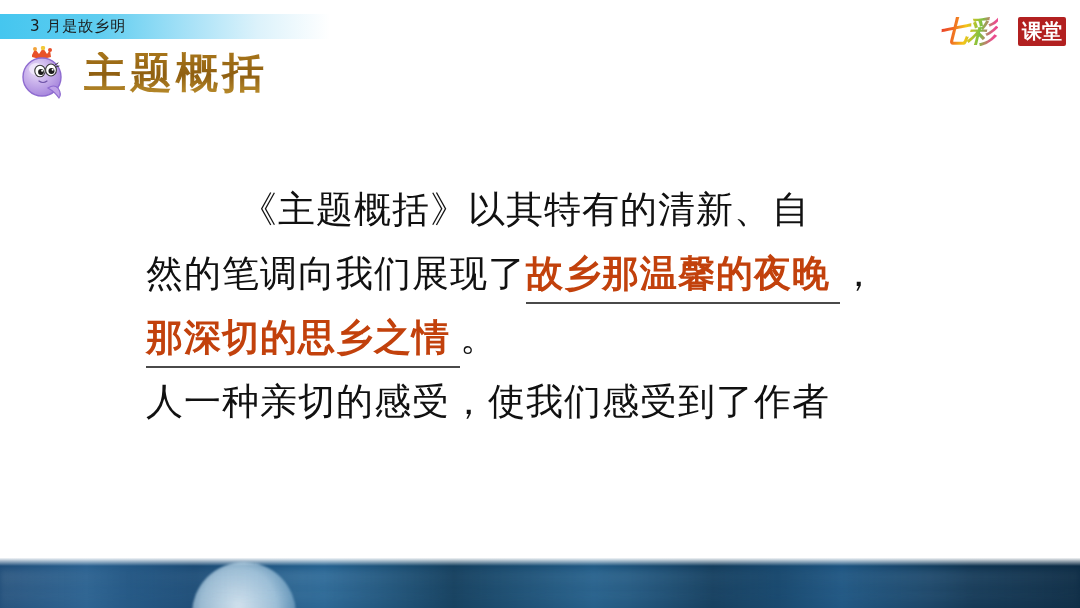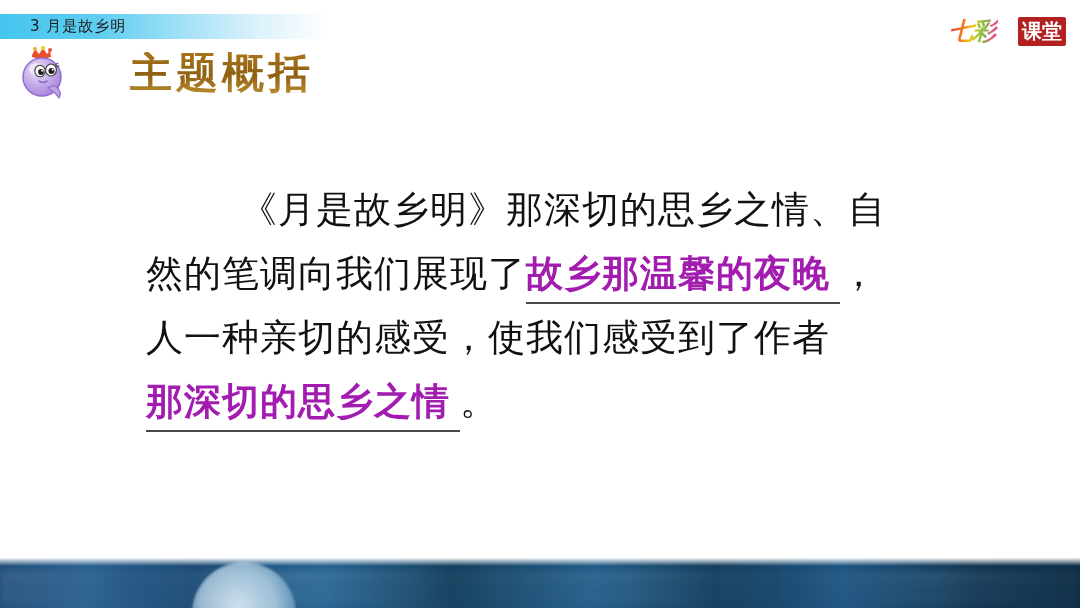--- a/index.html
+++ b/index.html
@@ -41,21 +41,21 @@
   #brand-logo {
     position: absolute;
     right: 14px;
     top: 16px;
     display: flex;
     align-items: center;
     height: 30px;
   }
   #brand-logo .brand-colorful {
     font-family: "DejaVu Serif", "Liberation Serif", serif;
-    font-size: 24px;
+    font-size: 29px;
     font-weight: bold;
     font-style: italic;
     letter-spacing: -1px;
     background: linear-gradient(100deg, #E8312B 0%, #F06A23 25%, #F5C518 45%, #7FC241 68%, #EB4B8E 90%);
     -webkit-background-clip: text;
     background-clip: text;
     color: transparent;
     -webkit-text-fill-color: transparent;
     padding-right: 3px;
     line-height: 1;
@@ -74,21 +74,20 @@
   }
 
   
   #section-title-row {
     position: absolute;
     left: 18px;
     top: 44px;
     display: flex;
     align-items: center;
     height: 58px;
-    gap: 46px;
   }
   #mascot-icon {
     width: 52px;
     height: 54px;
     position: relative;
     flex: 0 0 auto;
     margin-right: 14px;
   }
   #section-title-text {
     font-family: "DejaVu Serif", "Liberation Serif", serif;
@@ -120,21 +119,21 @@
   .text-line {
     white-space: nowrap;
     height: 64px;
     display: block;
   }
   .indent {
     display: inline-block;
     width: 94px;
   }
   .seg-red {
-    color: #a21caf;
+    color: #c2410c;
     font-weight: bold;
   }
   .seg-underline {
     border-bottom: 2px solid #4a4a4a;
     padding-bottom: 6px;
     display: inline-block;
     line-height: 46px;
   }
   .seg-pad-l { padding-left: 6px; }
   .seg-pad-r { padding-right: 10px; }
@@ -228,34 +227,34 @@
 
       <path d="M21 35 Q25 38 29 35" stroke="#6E53A8" stroke-width="1.2" fill="none" stroke-linecap="round"></path>
     </svg>
   </span>
   <span id="section-title-text">主题概括</span>
 </div>
 
 <div id="body-text">
 
   <span class="text-line">
-    <span class="indent"></span><span>《月是故乡明》那深切的思乡之情、自</span>
+    <span class="indent"></span><span>《主题概括》以其特有的清新、自</span>
   </span>
 
   <span class="text-line">
     <span>然的笔调向我们展现了</span><span class="seg-red seg-underline seg-pad-r">故乡那温馨的夜晚</span><span>，</span>
   </span>
 
 
   <span class="text-line">
+    <span class="seg-red seg-underline seg-pad-r">那深切的思乡之情</span><span>。</span>
+  </span>
+
+  <span class="text-line">
     <span>人一种亲切的感受，使我们感受到了作者</span>
-  </span>
-
-  <span class="text-line">
-    <span class="seg-red seg-underline seg-pad-r">那深切的思乡之情</span><span>。</span>
   </span>
 
 </div>
 
 <div id="bottom-band">
   <div id="moon-graphic"></div>
   <div class="wave wave1"></div>
   <div class="wave wave2"></div>
   <div class="wave wave3"></div>
 </div>

